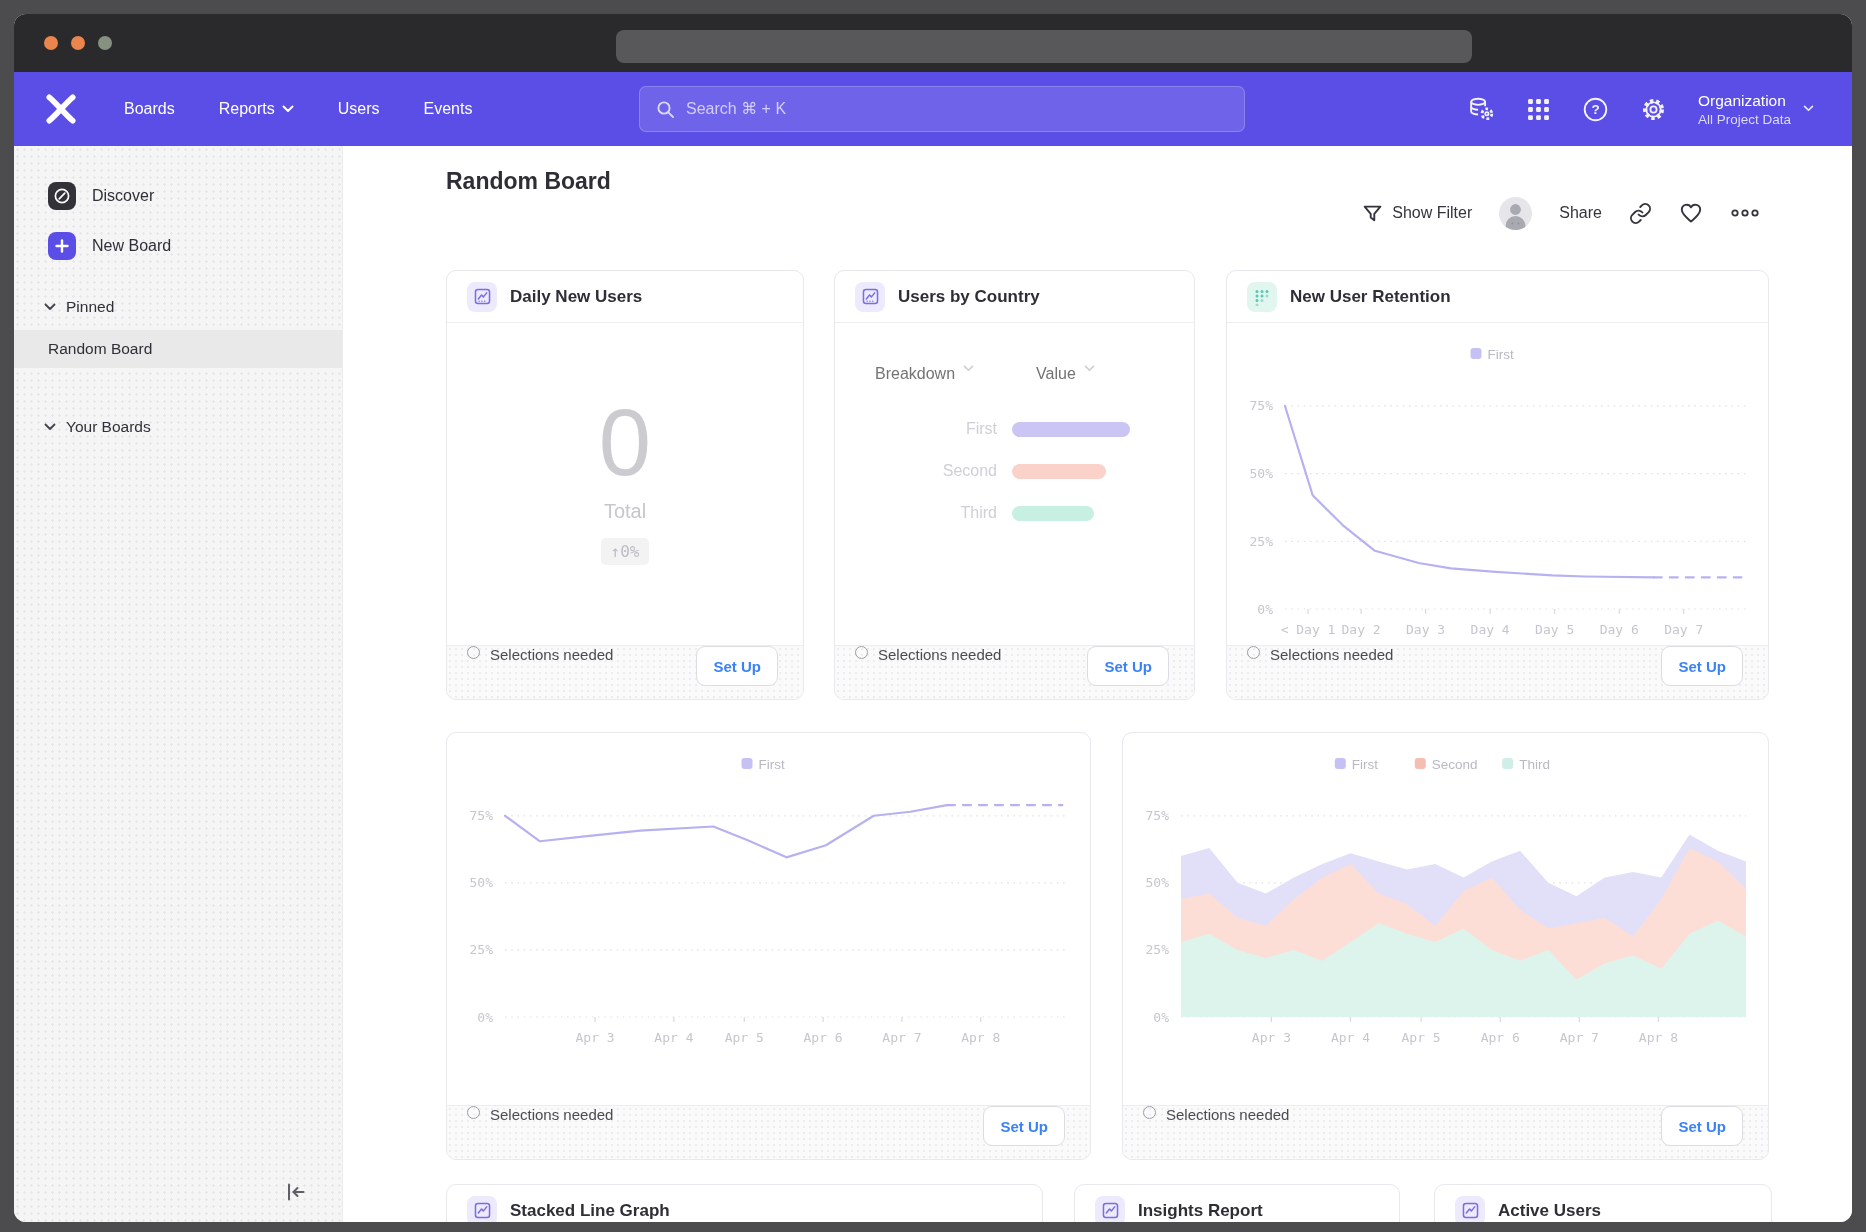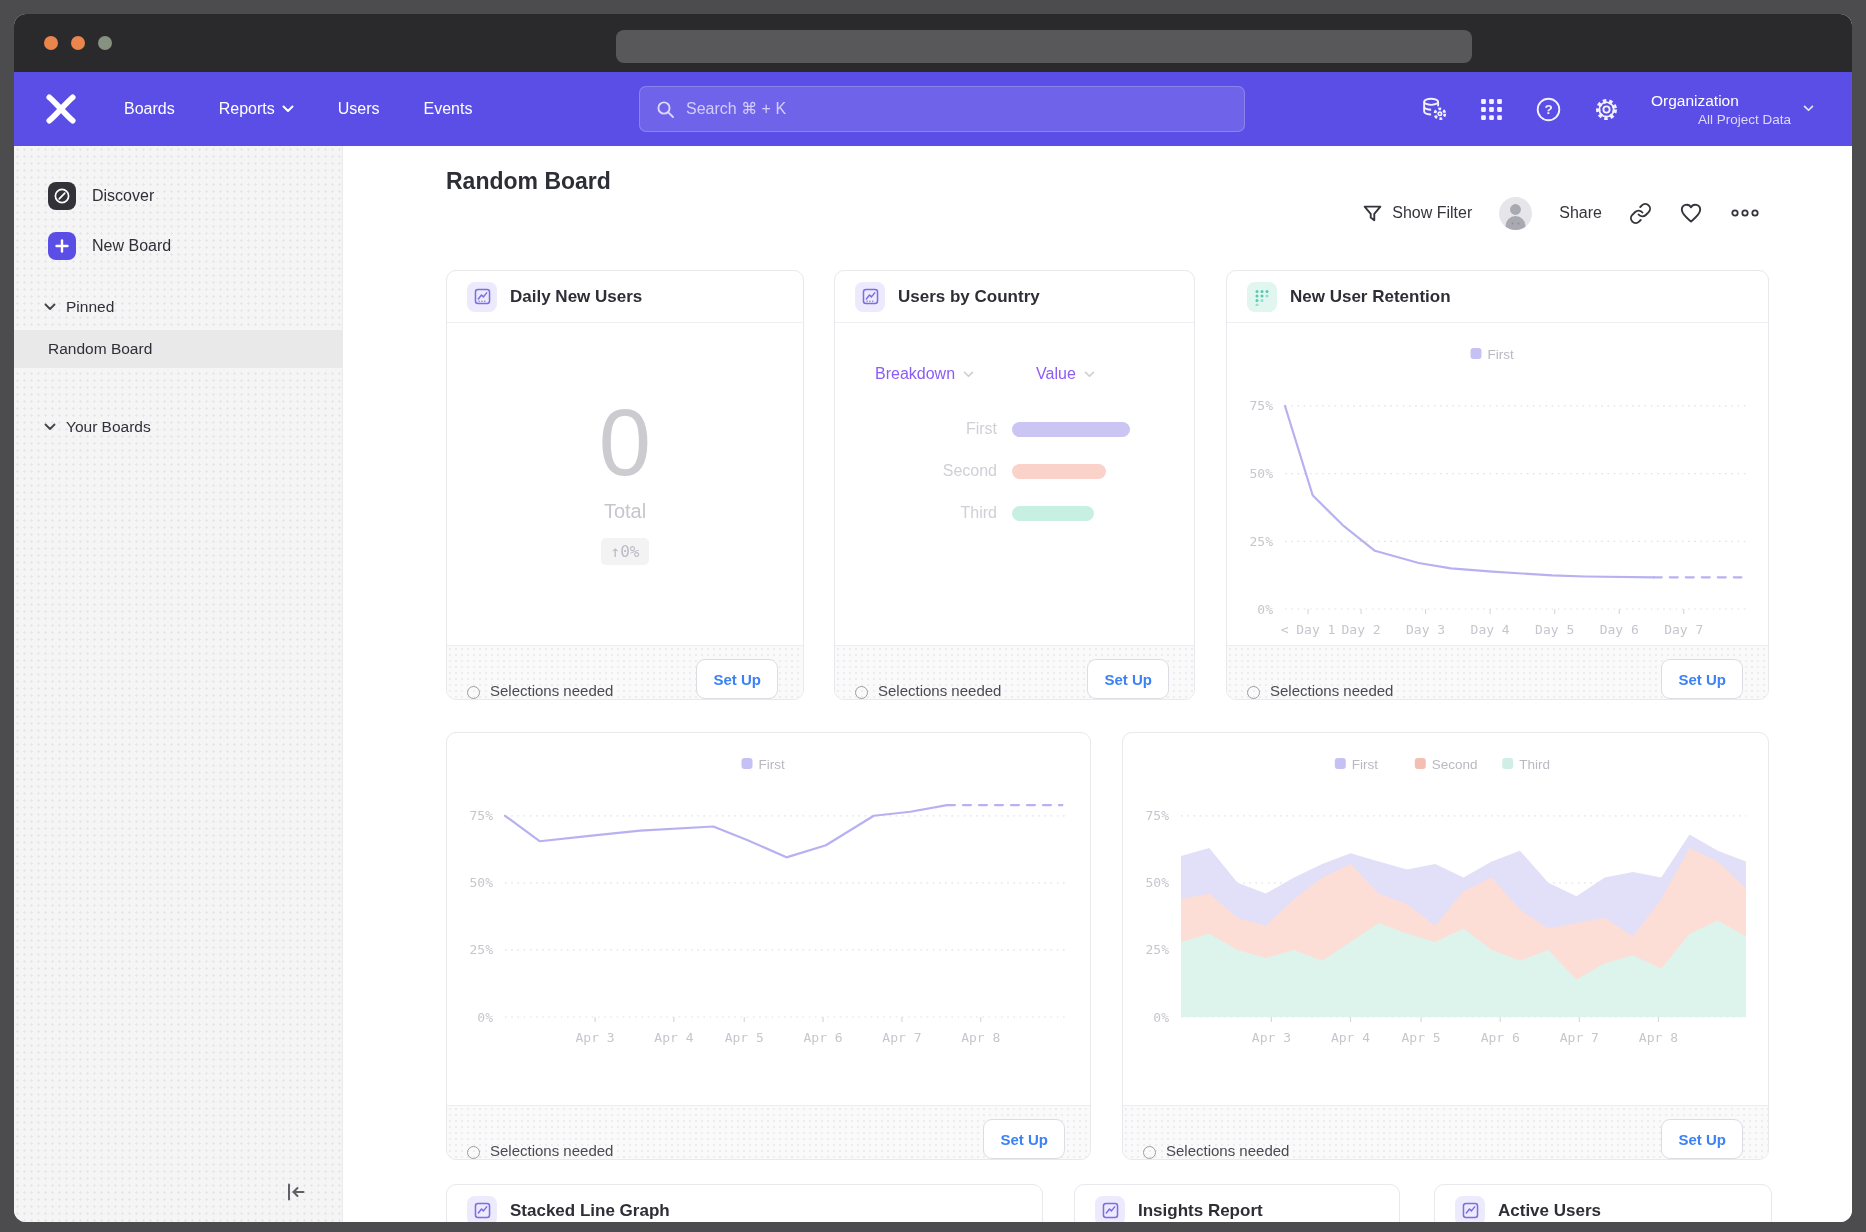--- a/index.html
+++ b/index.html
@@ -18,21 +18,21 @@
   .logo { margin-left:30px; display:flex; align-items:center; cursor:pointer; }
   .nav-links { display:flex; gap:44px; margin-left:46px; }
   .nav-link { color:#fff; font-size:16px; font-weight:500; display:flex; align-items:center; gap:7px; cursor:pointer; }
   .nav-search { position:absolute; left:625px; top:14px; width:606px; height:46px; border-radius:7px; background:rgba(255,255,255,.13); border:1px solid rgba(255,255,255,.20); display:flex; align-items:center; padding:0 16px; gap:11px; }
   .nav-search input { flex:1; background:transparent; border:none; outline:none; color:#eceafd; font-size:16px; font-family:"Liberation Sans","DejaVu Sans",sans-serif; }
   .nav-search input::placeholder { color:#d2cdf9; }
   .nav-right { position:absolute; right:0; top:0; height:100%; display:flex; align-items:center; gap:31px; padding-right:38px; }
   .nav-icon { display:flex; align-items:center; justify-content:center; cursor:pointer; }
   .org { display:flex; align-items:center; gap:12px; color:#fff; cursor:pointer; }
   .org-name { font-size:15.5px; font-weight:400; line-height:1.35; }
-  .org-project { font-size:13.5px; color:#ddd9fb; font-weight:400;margin-left:47px; }
+  .org-project { font-size:13.5px; color:#ddd9fb; font-weight:400; }
 
   
   .content { display:flex; height:1076px; }
   .sidebar { width:329px; flex:0 0 329px; position:relative; background:#f5f5f6;
              background-image:radial-gradient(#e7e7ea 1px, transparent 1.2px); background-size:7px 7px;
              border-right:1px solid #ebebee;text-decoration:underline; }
   .sb-item { position:absolute; left:34px; display:flex; align-items:center; gap:16px; cursor:pointer; }
   .sb-icon { width:28px; height:28px; border-radius:8px; display:flex; align-items:center; justify-content:center; }
   .sb-label { font-size:16px; font-weight:500; color:#2f2f37; }
   .sb-section { position:absolute; left:30px; display:flex; align-items:center; gap:10px; cursor:pointer; }
@@ -49,21 +49,21 @@
 
   
   .card { position:absolute; background:#fff; border:1px solid #e8e8ed; border-radius:10px; overflow:hidden; display:flex; flex-direction:column; }
   .card-head { flex:0 0 52px; display:flex; align-items:center; gap:13px; padding:0 20px; border-bottom:1px solid #efeff3; }
   .chart-icon { width:30px; height:30px; border-radius:8px; background:#eceafc; display:flex; align-items:center; justify-content:center; }
   .chart-icon.mint { background:#e2f6f0; }
   .card-title { font-size:17px; font-weight:700; color:#2e2e36; }
   .card-body { flex:1; position:relative; }
   .card-foot { flex:0 0 54px; border-top:1px solid #ededf1; background:#fafafa;
                background-image:radial-gradient(#ededf0 1px, transparent 1.2px); background-size:6px 6px;
-               display:flex; align-items:flex-end; padding:0 8px 0 20px; }
+               display:flex; align-items:flex-start; padding:0 8px 0 20px; }
   .status-circle { width:13px; height:13px; border:1.6px solid #9d9da5; border-radius:50%; margin-right:10px; flex:0 0 auto; }
   .status-text { font-size:15px; color:#4a4a52; }
   .setup-btn { margin-left:auto; margin-right:17px; height:40px; padding:0 16px; background:#fff; border:1px solid #dcdce2; border-radius:9px; font-weight:700; font-size:15px; color:#3b82f6; cursor:pointer; font-family:inherit; }
 
   .c-daily     { left:103px; top:124px; width:358px; height:430px; }
   .c-country   { left:491px; top:124px; width:361px; height:430px; }
   .c-retention { left:883px; top:124px; width:543px; height:430px; }
   .c-newusers  { left:103px; top:586px; width:645px; height:428px; }
   .c-state     { left:779px; top:586px; width:647px; height:428px; }
   .c-stacked   { left:103px; top:1038px; width:597px; height:220px; }
@@ -71,21 +71,21 @@
   .c-active    { left:1091px; top:1038px; width:338px; height:220px; }
 
   
   .metric-wrap { position:absolute; inset:0; display:flex; flex-direction:column; align-items:center; justify-content:center; margin-top:-8px; }
   .metric-value { font-size:94px; color:#cbcbd0; line-height:1; }
   .metric-label { font-size:20px; color:#c6c6cc; margin-top:10px; }
   .metric-delta { margin-top:15px; font-family:"DejaVu Sans Mono",monospace; font-size:16px; color:#bcbcc4; background:#f3f3f4; padding:4px 10px; border-radius:5px; }
 
   
   .bd-header { position:absolute; top:42px; left:0; right:0; display:flex; }
-  .bd-select { display:flex; align-items:center; gap:8px; font-size:16px; color:#8b5cf6; cursor:pointer; }
+  .bd-select { display:flex; align-items:flex-start; gap:8px; font-size:16px; color:#737373; cursor:pointer; }
   .bd-row { position:absolute; left:0; right:0; height:16px; display:flex; align-items:center; }
   .bd-label { width:162px; text-align:right; font-size:16px; color:#cfcfd6; flex:0 0 162px; }
   .bd-bar { height:15px; border-radius:7.5px; margin-left:15px; }
   .bd-bar.textured { background-image:radial-gradient(rgba(255,255,255,.75) 1px, transparent 1.1px); background-size:5px 5px; }
 
   .chart { position:absolute; inset:0; }
 </style>
 </head>
 <body>
 

